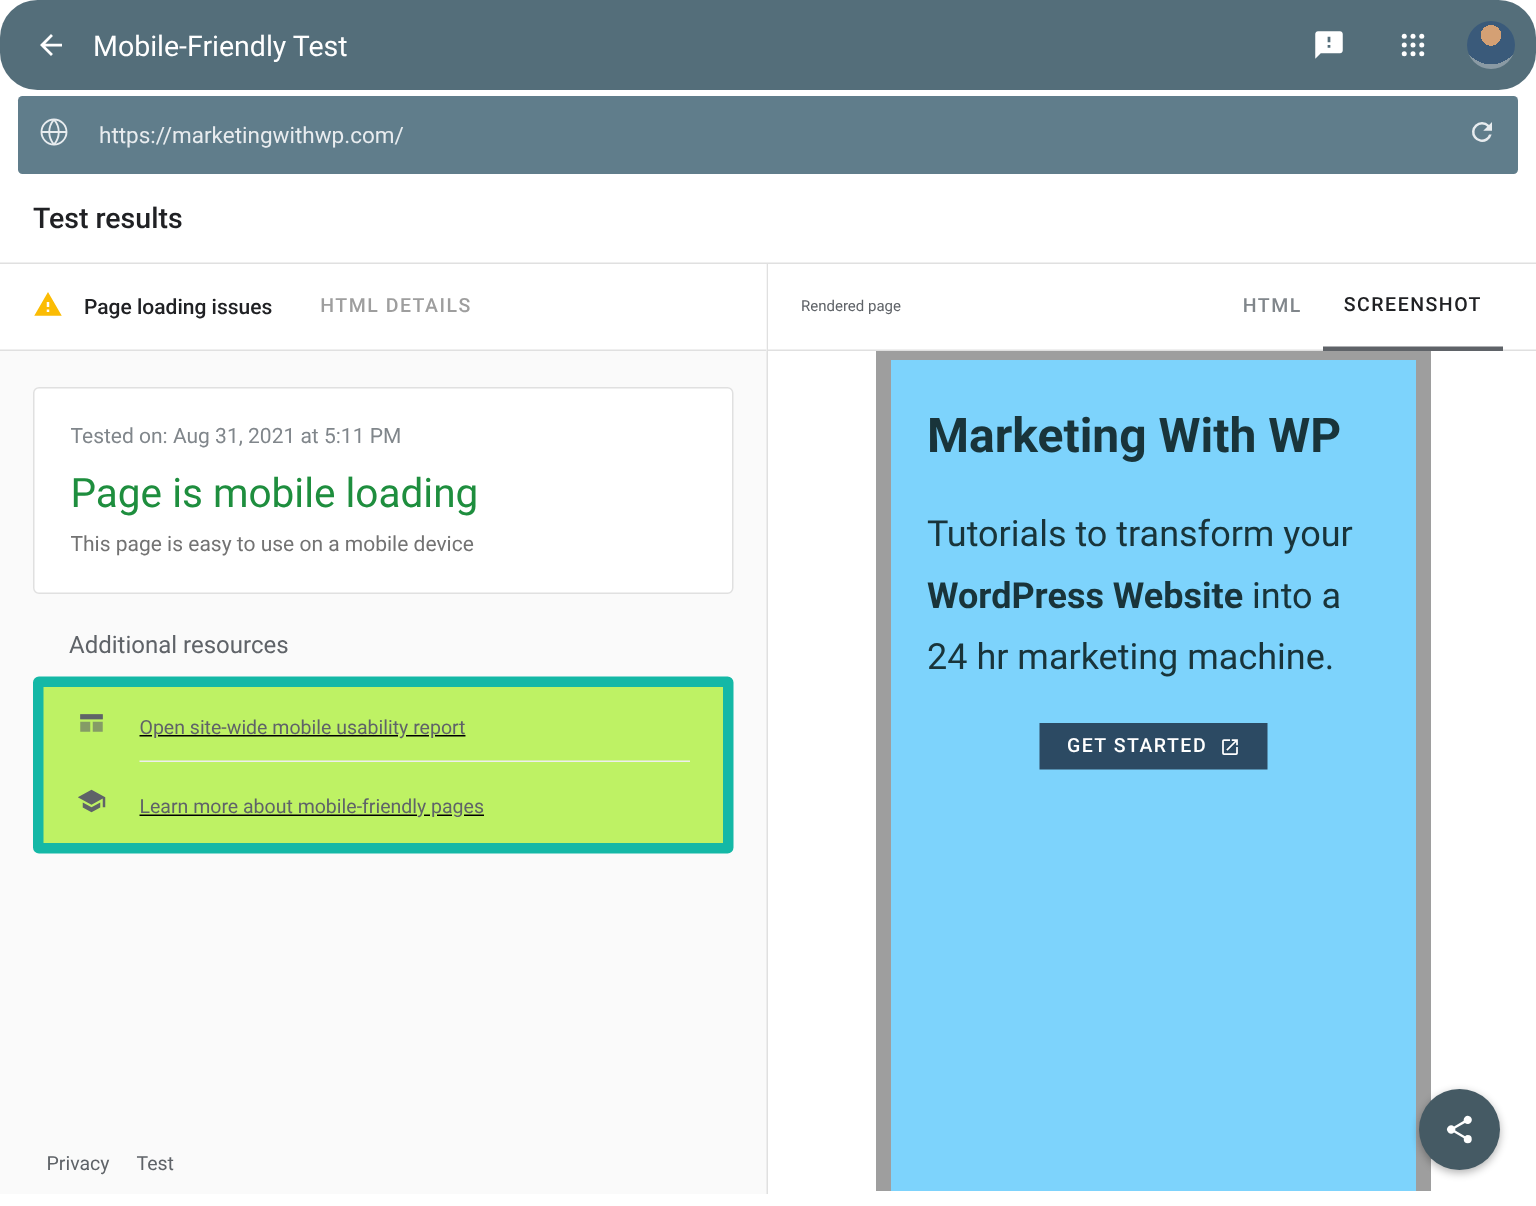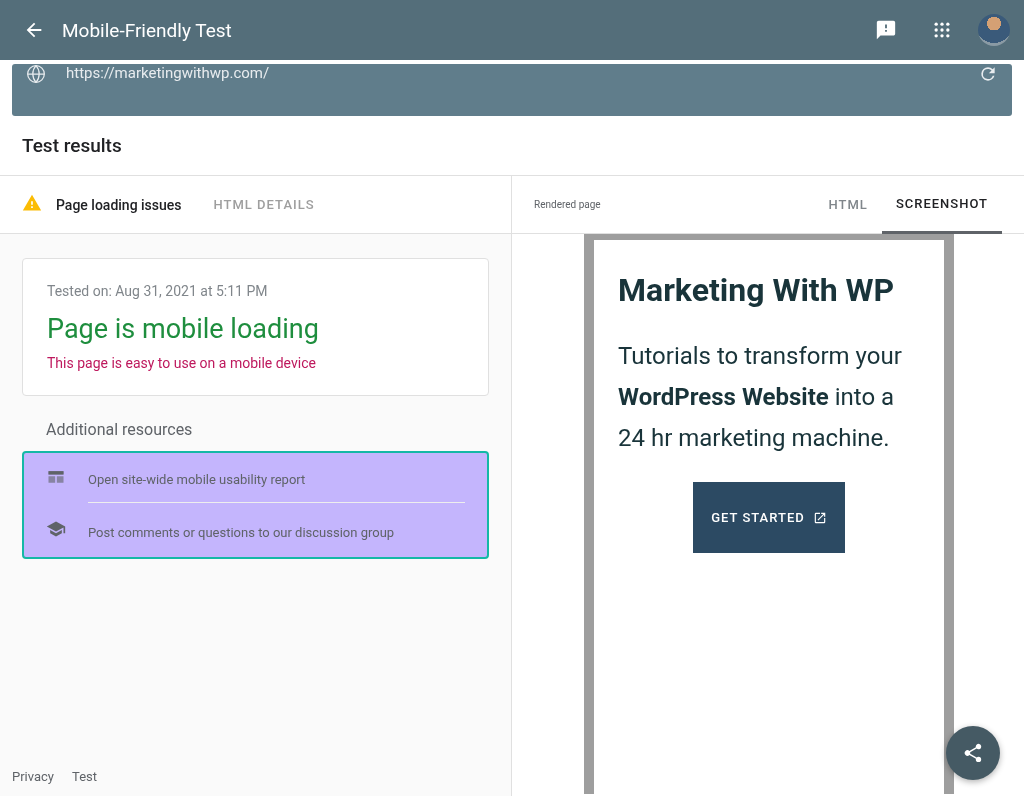--- a/index.html
+++ b/index.html
@@ -1,68 +1,68 @@
 <!DOCTYPE html>
 <html><head>
   <meta charset="utf-8">
   <style>
     * { box-sizing: border-box; margin: 0; padding: 0; font-family: Roboto, Arial, sans-serif; }
     body { width: 1024px; height: 804px; overflow: hidden; background: #fff; }
 
-    .top-bar { background: #546e7a; height: 60px; display: flex; align-items: center; padding: 0 14px; color: #fff; }
+    .top-bar { background: #546e7a; height: 60px; display: flex; align-items: center; padding: 0 14px; color: #fff; border-radius: 25px; }
     .top-bar .back-btn { width: 40px; height: 40px; display: flex; align-items: center; justify-content: center; cursor: pointer; border-radius: 50%; }
     .top-title { font-size: 19px; font-weight: 400; margin-left: 8px; flex: 1; }
     .top-icons { display: flex; align-items: center; gap: 16px; }
     .icon-btn { width: 40px; height: 40px; display: flex; align-items: center; justify-content: center; cursor: pointer; }
     .avatar { width: 32px; height: 32px; border-radius: 50%; background: radial-gradient(circle at 50% 30%, #d4a074 25%, #3a5a7a 25% 70%, #8a9aa4 70%); }
 
-    .url-bar { background: #607d8b; height: 52px; margin: 4px 12px 0; display: flex; align-items: flex-start; padding: 0 14px; border-radius: 3px; }
+    .url-bar { background: #607d8b; height: 52px; margin: 4px 12px 0; display: flex; align-items: center; padding: 0 14px; border-radius: 3px; }
     .url-bar .globe { margin-right: 20px; }
     .url-text { color: #e8ecef; font-size: 15px; flex: 1; }
     .reload-btn { color: #e8ecef; cursor: pointer; }
 
     .section-header { background: #fff; padding: 18px 22px; border-bottom: 1px solid #e0e0e0; }
     .section-title { font-size: 19px; font-weight: 500; color: #202124; }
 
     .body-wrap { display: flex; height: 620px; }
     .left-panel { width: 512px; border-right: 1px solid #e0e0e0; background: #fafafa; position: relative; }
     .issue-bar { height: 58px; background: #fff; display: flex; align-items: center; padding: 0 22px; border-bottom: 1px solid #e0e0e0; }
     .warn-icon { color: #fbbc04; margin-right: 14px; }
     .issue-text { font-size: 14px; color: #202124; font-weight: 500; margin-right: 32px; }
     .view-details { font-size: 13px; letter-spacing: 1px; color: #9e9e9e; font-weight: 500; cursor: pointer; }
 
     .card { background: #fff; border: 1px solid #e0e0e0; border-radius: 4px; margin: 24px 22px; padding: 24px; }
     .tested-on { font-size: 14px; color: #80868b; margin-bottom: 14px; }
     .verdict { font-size: 27px; color: #1e8e3e; font-weight: 400; margin-bottom: 10px; }
-    .verdict-sub { font-size: 14px; color: #be185d; }
+    .verdict-sub { font-size: 14px; color: #737373; }
 
     .addl-title { font-size: 16px; color: #5f6368; margin: 10px 22px 10px 46px; }
-    .addl-card { background: #c4b5fd; border: 2px solid #14b8a6; border-radius: 4px; margin: 12px 22px; }
+    .addl-card { background: #bef264; border: 7px solid #14b8a6; border-radius: 4px; margin: 12px 22px; text-decoration: underline; }
     .addl-row { display: flex; align-items: center; padding: 14px 22px; cursor: pointer; }
     .addl-row:not(:last-child) .addl-label-wrap { border-bottom: 1px solid #eee; }
     .addl-label-wrap { flex: 1; padding-bottom: 14px; margin-bottom: -14px; }
     .addl-icon { color: #5f6368; margin-right: 22px; width: 20px; }
     .addl-label { font-size: 13px; color: #5f6368; }
 
-    .footer-links { position: absolute; bottom: 12px; left: 12px; display: flex; gap: 18px; }
+    .footer-links { position: absolute; bottom: 12px; left: 31px; display: flex; gap: 18px; }
     .footer-link { font-size: 13px; color: #5f6368; cursor: pointer; }
 
     .right-panel { width: 512px; background: #fff; position: relative; }
     .tab-bar { height: 58px; display: flex; align-items: center; padding: 0 22px; border-bottom: 1px solid #e0e0e0; }
     .tab-title { font-size: 10px; color: #5f6368; flex: 1; }
     .tab { font-size: 13px; letter-spacing: 1px; color: #80868b; font-weight: 500; padding: 0 14px; height: 58px; display: flex; align-items: center; cursor: pointer; }
     .tab.active { color: #202124; border-bottom: 3px solid #5f6368; }
 
     .preview-wrap { padding: 0 0 0 72px; height: 560px; overflow: hidden; }
     .phone-frame { width: 370px; background: #9e9e9e; padding: 6px 10px; }
-    .phone-inner { background: #ffffff; padding: 30px 24px 24px; min-height: 560px; }
+    .phone-inner { background: #7dd3fc; padding: 30px 24px 24px; min-height: 560px; }
     .ph-title { font-size: 32px; font-weight: 700; color: #19343a; line-height: 1.25; margin-bottom: 26px; }
     .ph-sub { font-size: 24px; color: #19343a; line-height: 1.7; }
     .ph-sub b { font-weight: 700; }
-    .ph-btn { background: #2c4a63; color: #fff; font-size: 13px; letter-spacing: 1px; font-weight: 500; padding: 28px 18px; display: inline-flex; align-items: center; gap: 8px; margin: 24px auto 0; }
+    .ph-btn { background: #2c4a63; color: #fff; font-size: 13px; letter-spacing: 1px; font-weight: 500; padding: 8px 18px; display: inline-flex; align-items: center; gap: 8px; margin: 24px auto 0; }
     .ph-btn-wrap { text-align: center; }
 
     .share-fab { position: absolute; bottom: 16px; right: 24px; width: 54px; height: 54px; border-radius: 50%; background: #455a64; display: flex; align-items: center; justify-content: center; cursor: pointer; box-shadow: 0 2px 6px rgba(0,0,0,0.3); }
   </style>
 </head>
 <body>
 
 <div class="top-bar">
   <div class="back-btn">
     <svg width="22" height="22" viewBox="0 0 24 24" fill="#fff">
@@ -140,21 +140,21 @@
             </svg>
         </span>
         <div class="addl-label-wrap"><span class="addl-label">Open site-wide mobile usability report</span></div>
       </div>
       <div class="addl-row">
         <span class="addl-icon">
           <svg width="20" height="20" viewBox="0 0 24 24" fill="#5f6368">
               <path d="M12 3L1 9l11 6 9-4.91V17h2V9L12 3zM5 13.18v4L12 21l7-3.82v-4L12 17l-7-3.82z"></path>
             </svg>
         </span>
-        <div class="addl-label-wrap" style="border-bottom:none"><span class="addl-label">Post comments or questions to our discussion group</span></div>
+        <div class="addl-label-wrap"><span class="addl-label">Learn more about mobile-friendly pages</span></div>
       </div>
     </div>
 
     <div class="footer-links">
       <span class="footer-link">Privacy</span>
       <span class="footer-link">Test</span>
     </div>
   </div>
 
   <div class="right-panel">

